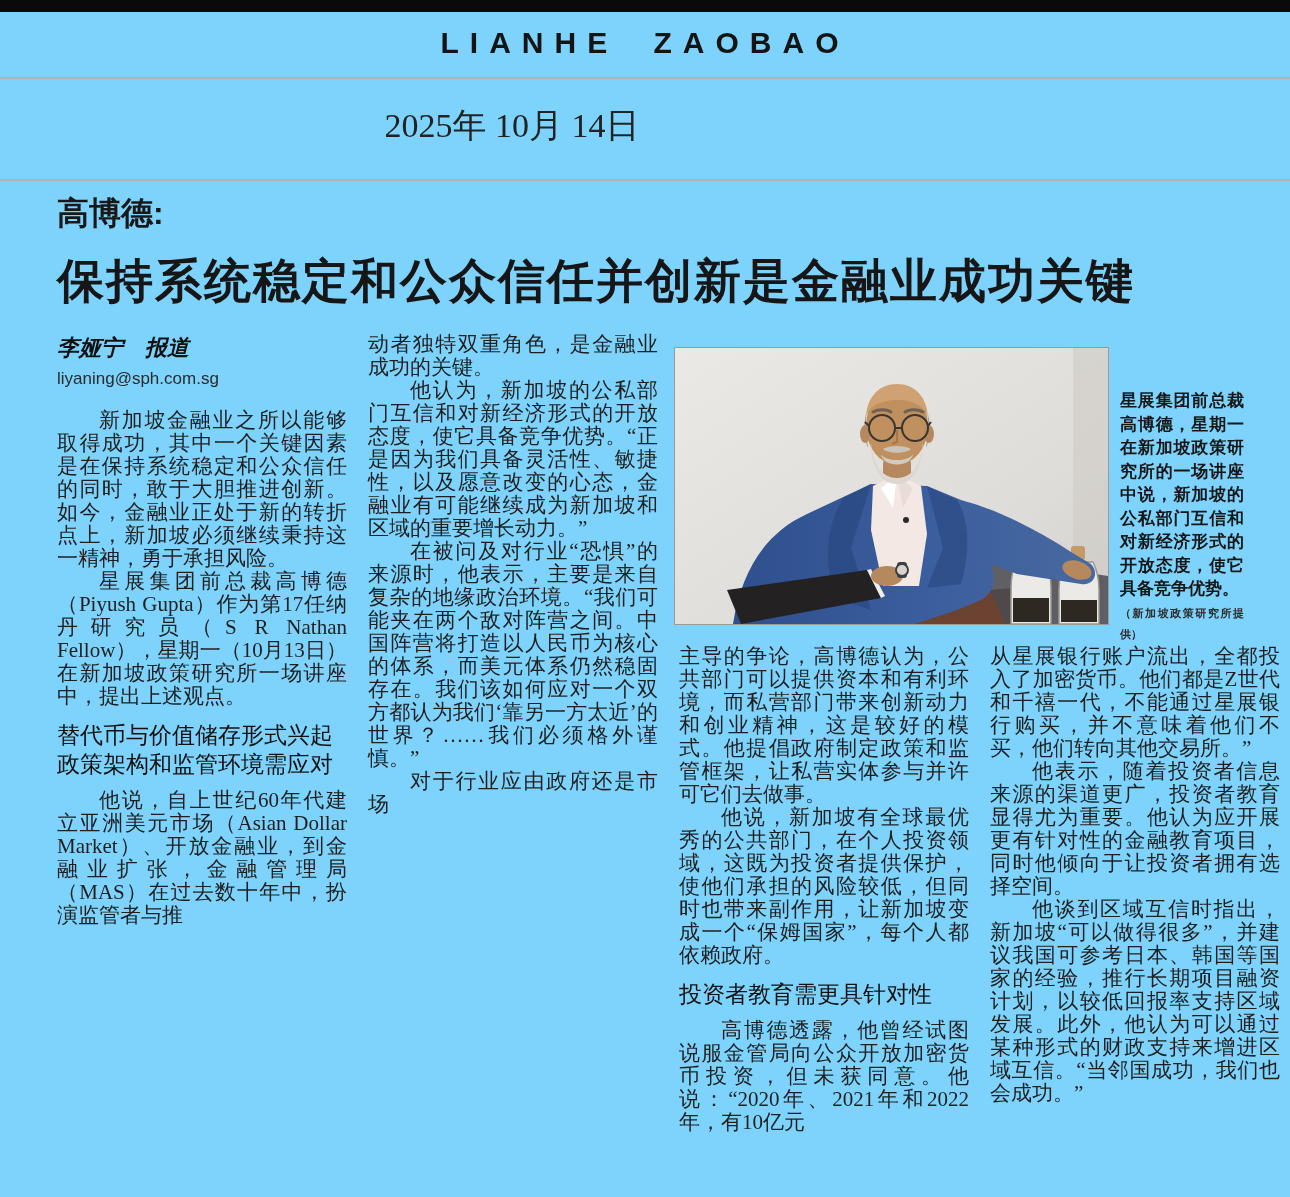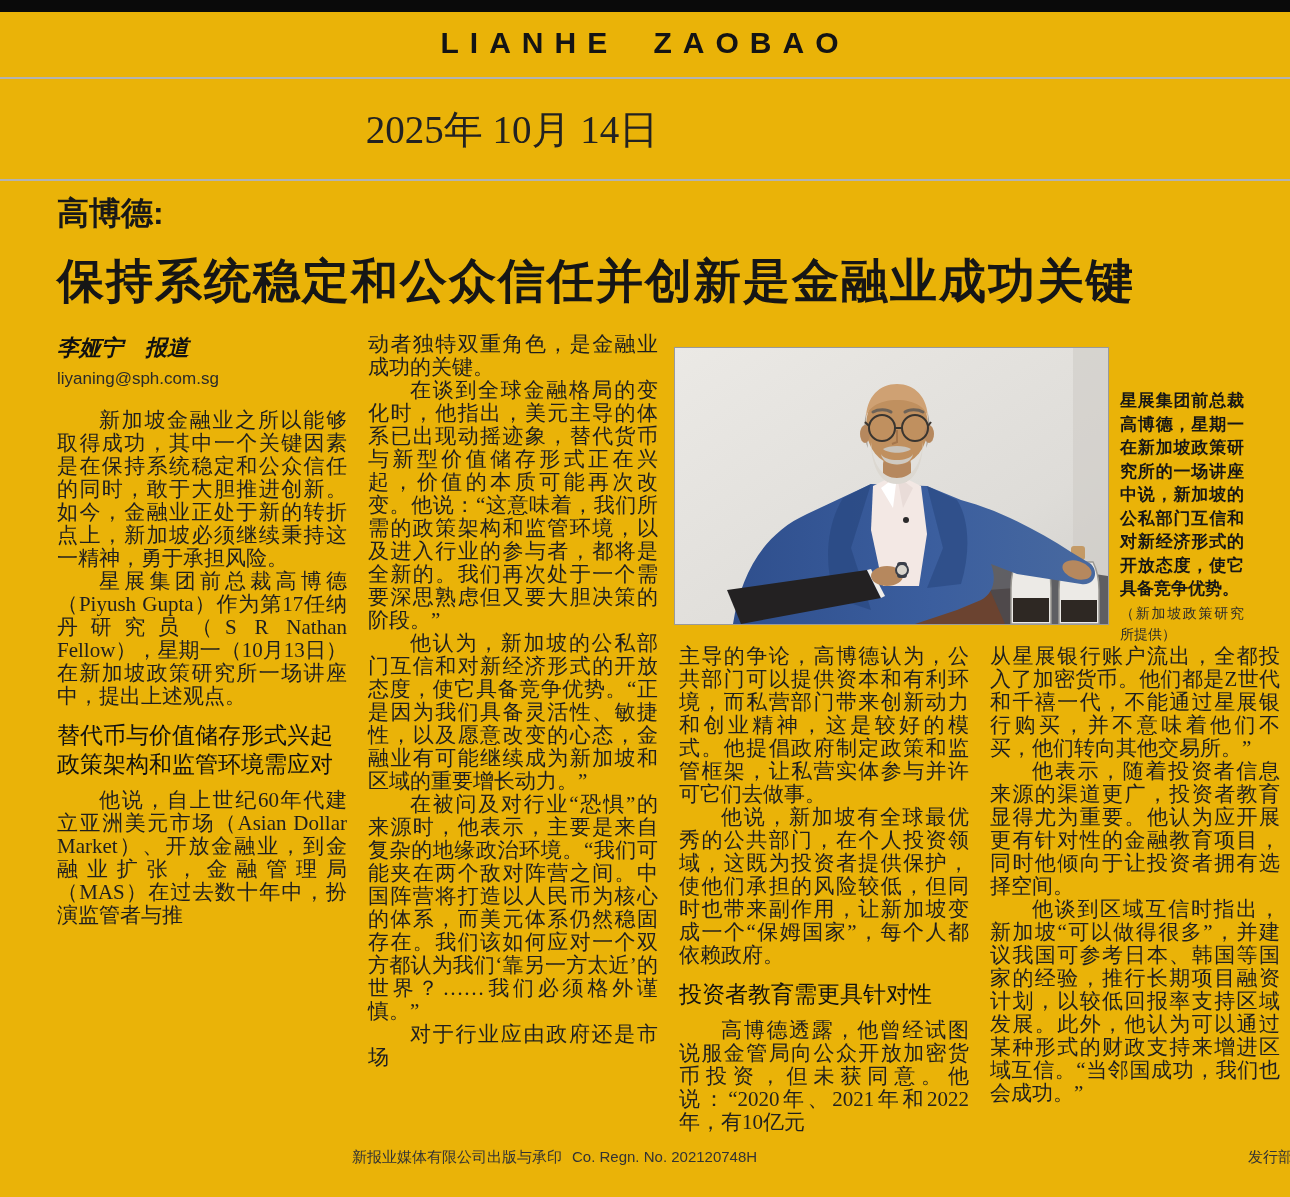--- a/index.html
+++ b/index.html
@@ -1,27 +1,27 @@
 <!DOCTYPE html>
 <html><head>
 <meta charset="utf-8">
 <style>
   html,body{margin:0;padding:0;background:#ffffff;}
   .page{
-    position:relative;width:1290px;height:1197px;background:#eab308;overflow:hidden;
+    position:relative;width:1290px;height:1197px;background:#7dd3fc;overflow:hidden;
     font-family:"Liberation Serif","DejaVu Serif",serif;color:#1c1c1c;
   }
   .topbar{position:absolute;top:0;left:0;width:1290px;height:12px;background:#0a0a0a;}
   .masthead{position:absolute;top:26px;left:0;width:1290px;text-align:center;
     font-family:"Liberation Sans","DejaVu Sans",sans-serif;font-weight:bold;
     font-size:30px;letter-spacing:11px;word-spacing:16px;color:#141414;}
   .rule{position:absolute;left:0;width:1290px;height:2px;background:#b3b3b3;}
   .rule-1{top:77px;} .rule-2{top:179px;}
   .dateline{position:absolute;top:103px;left:0;width:1024px;text-align:center;
-    font-size:39px;color:#222;}
+    font-size:34px;color:#222;}
   .kicker{position:absolute;left:57px;top:192px;
     font-family:"Liberation Sans","DejaVu Sans",sans-serif;font-weight:bold;font-size:32px;color:#181818;}
   .headline{position:absolute;left:57px;top:250px;width:1200px;
     font-family:"Liberation Sans","DejaVu Sans",sans-serif;font-weight:bold;font-size:47px;
     letter-spacing:2px;color:#161616;white-space:nowrap;}
   .col{position:absolute;width:290px;}
   .col-1{left:57px; top:333px;}
   .col-2{left:368px;top:333px;}
   .col-3{left:679px;top:645px;}
   .col-4{left:990px;top:645px;}
@@ -33,21 +33,21 @@
     margin:0;color:#1f1f1f;}
   .body-p.cont{text-indent:0;}
   .subhead{font-family:"Liberation Sans","DejaVu Sans",sans-serif;font-weight:normal;
     font-size:23px;line-height:29px;color:#111;margin:13px 0 10px 0;text-indent:0;}
   .photo-frame{position:absolute;left:674px;top:347px;width:433px;height:276px;
     border:1px solid #9a9a9a;box-sizing:content-box;background:#e2e0dc;}
   .photo-frame svg{display:block;}
   .photo-caption{position:absolute;left:1120px;top:389px;width:124px;
     font-family:"Liberation Sans","DejaVu Sans",sans-serif;
     font-weight:bold;font-size:17px;line-height:23.5px;color:#161616;text-align:justify;}
-  .photo-credit{font-weight:normal;font-size:14px;line-height:21px;color:#2c2c2c;display:block;margin-top:2px;}
+  .photo-credit{font-weight:bold;font-size:11px;line-height:21px;color:#2c2c2c;display:block;margin-top:2px;}
   .footer{position:absolute;top:1148px;left:0;width:1290px;height:24px;
     font-family:"Liberation Sans","DejaVu Sans",sans-serif;font-size:15px;color:#333;}
   .footer .pub{position:absolute;left:352px;top:0;}
   .footer .regn{position:absolute;left:572px;top:0;}
   .footer .dept{position:absolute;left:1248px;top:0;white-space:nowrap;}
 </style>
 </head>
 <body>
 
 <div class="page">
@@ -69,21 +69,20 @@
     <p class="body-p">星展集团前总裁高博德（Piyush Gupta）作为第17任纳丹研究员（S R Nathan Fellow），星期一（10月13日）在新加坡政策研究所一场讲座中，提出上述观点。</p>
     <p class="body-p subhead">
       <span>替代币与价值储存形式兴起</span><br>
       <span>政策架构和监管环境需应对</span>
     </p>
     <p class="body-p">他说，自上世纪60年代建立亚洲美元市场（Asian Dollar Market）、开放金融业，到金融业扩张，金融管理局（MAS）在过去数十年中，扮演监管者与推</p>
   </div>
 
   <div class="col col-2">
     <p class="body-p cont">动者独特双重角色，是金融业成功的关键。</p>
-    <p class="body-p">在谈到全球金融格局的变化时，他指出，美元主导的体系已出现动摇迹象，替代货币与新型价值储存形式正在兴起，价值的本质可能再次改变。他说：“这意味着，我们所需的政策架构和监管环境，以及进入行业的参与者，都将是全新的。我们再次处于一个需要深思熟虑但又要大胆决策的阶段。”</p>
     <p class="body-p">他认为，新加坡的公私部门互信和对新经济形式的开放态度，使它具备竞争优势。“正是因为我们具备灵活性、敏捷性，以及愿意改变的心态，金融业有可能继续成为新加坡和区域的重要增长动力。”</p>
     <p class="body-p">在被问及对行业“恐惧”的来源时，他表示，主要是来自复杂的地缘政治环境。“我们可能夹在两个敌对阵营之间。中国阵营将打造以人民币为核心的体系，而美元体系仍然稳固存在。我们该如何应对一个双方都认为我们‘靠另一方太近’的世界？……我们必须格外谨慎。”</p>
     <p class="body-p">对于行业应由政府还是市场</p>
   </div>
 
   <div class="photo-frame">
     <svg width="433" height="276" viewBox="0 0 433 276">
       <defs>
         <linearGradient id="bg" x1="0" y1="0" x2="1" y2="1">
           <stop offset="0" stop-color="#ebe9e5"></stop>
@@ -183,19 +182,14 @@
     <p class="body-p subhead">投资者教育需更具针对性</p>
     <p class="body-p">高博德透露，他曾经试图说服金管局向公众开放加密货币投资，但未获同意。他说：“2020年、2021年和2022年，有10亿元</p>
   </div>
 
   <div class="col col-4">
     <p class="body-p cont">从星展银行账户流出，全都投入了加密货币。他们都是Z世代和千禧一代，不能通过星展银行购买，并不意味着他们不买，他们转向其他交易所。”</p>
     <p class="body-p">他表示，随着投资者信息来源的渠道更广，投资者教育显得尤为重要。他认为应开展更有针对性的金融教育项目，同时他倾向于让投资者拥有选择空间。</p>
     <p class="body-p">他谈到区域互信时指出，新加坡“可以做得很多”，并建议我国可参考日本、韩国等国家的经验，推行长期项目融资计划，以较低回报率支持区域发展。此外，他认为可以通过某种形式的财政支持来增进区域互信。“当邻国成功，我们也会成功。”</p>
   </div>
 
-  <div class="footer">
-    <span class="pub">新报业媒体有限公司出版与承印</span>
-    <span class="regn">Co. Regn. No. 202120748H</span>
-    <span class="dept">发行部</span>
-  </div>
 
 </div>
 
 </body></html>

